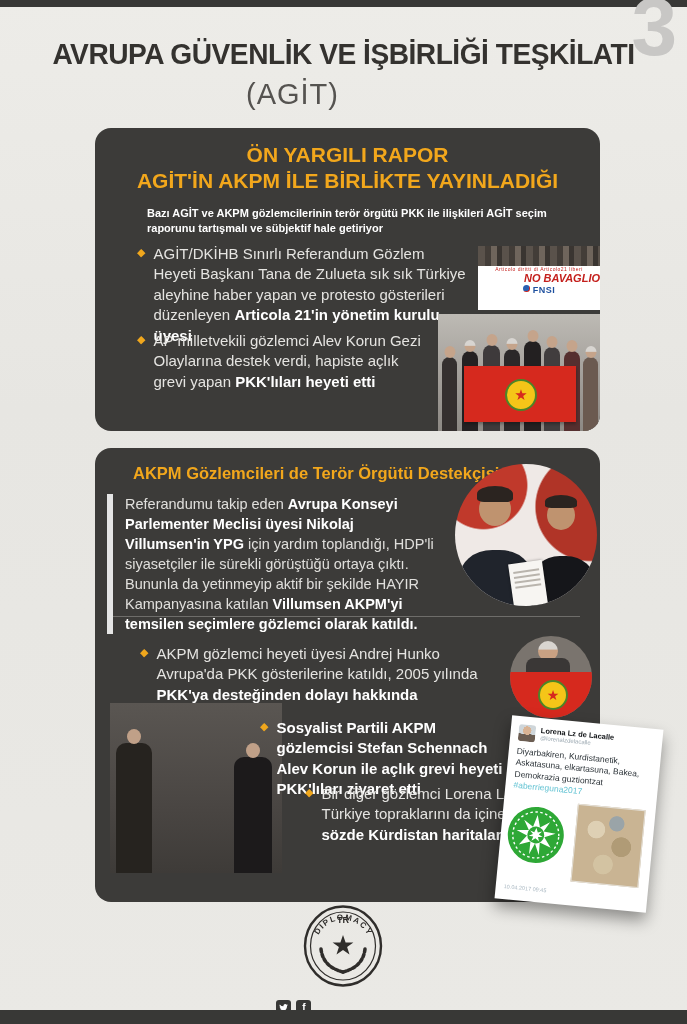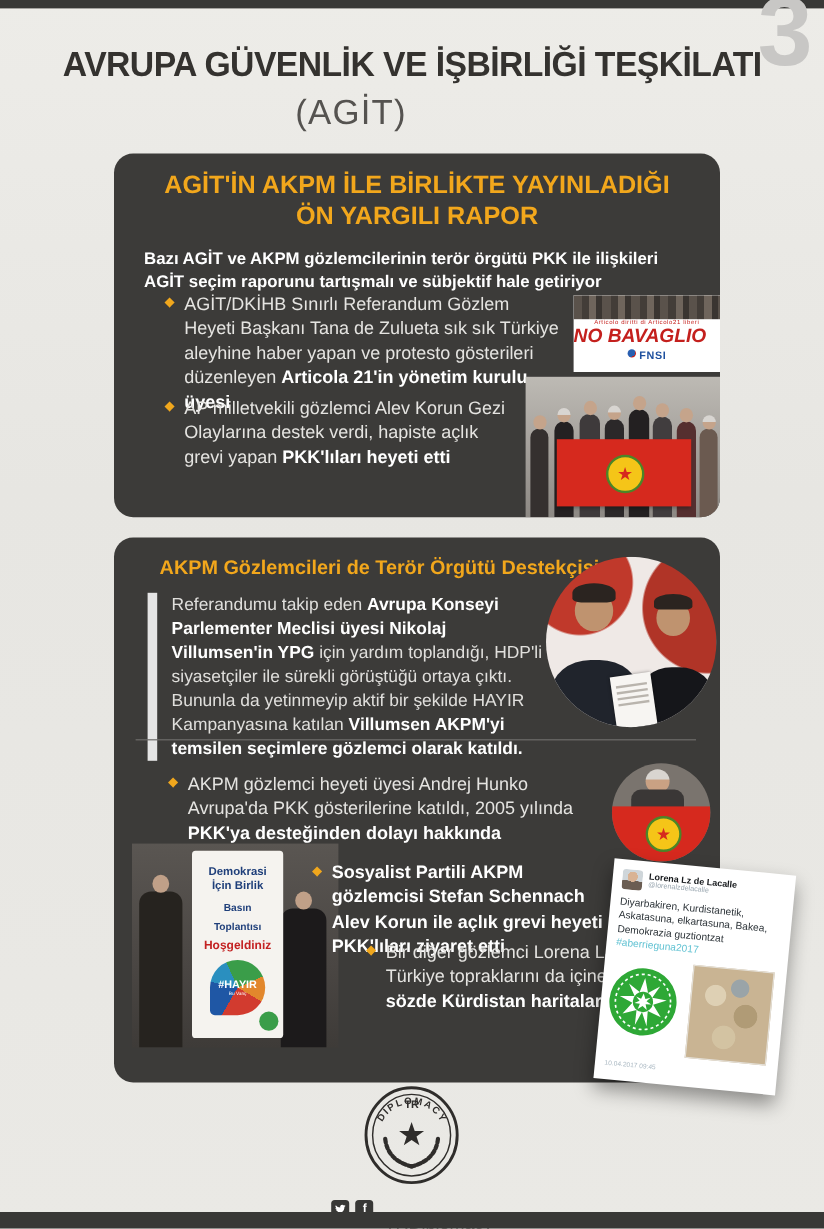--- a/index.html
+++ b/index.html
@@ -12,48 +12,48 @@
   .page-num{position:absolute;top:-14px;right:10px;font-size:82px;font-weight:700;color:#c8c7c5;line-height:1;}
   .main-title{position:absolute;top:38px;left:0;width:687px;text-align:center;
               font-size:29px;font-weight:700;color:#34322f;letter-spacing:-0.5px;transform:scaleX(.97);}
   .main-sub{position:absolute;top:78px;left:0;width:585px;text-align:center;
             font-size:29px;font-weight:400;color:#555350;letter-spacing:1px;}
   .panel{position:absolute;left:95px;width:505px;background:#3c3b39;border-radius:16px;}
   .p1{top:128px;height:303px;overflow:hidden;}
   .p2{top:448px;height:454px;}
   .p1-title{position:absolute;top:14px;left:0;width:100%;text-align:center;
             font-size:21px;font-weight:700;color:#f2a71c;line-height:1.22;}
-  .p1-intro{position:absolute;top:78px;left:25px;width:440px;
-            font-size:14px;font-weight:700;color:#ffffff;line-height:1.35;}
+  .p1-intro{position:absolute;top:78px;left:52px;width:440px;
+            font-size:11px;font-weight:700;color:#ffffff;line-height:1.35;}
   .bullet{position:absolute;display:flex;gap:8px;}
   .diamond{color:#f0a71d;font-size:11px;line-height:1.6;flex:0 0 auto;}
   .btext{margin:0;font-size:15px;color:#e5e4e1;line-height:1.36;}
   .btext b{color:#ffffff;}
   
   .photoA{position:absolute;left:383px;top:118px;width:122px;height:64px;background:#fff;overflow:hidden;}
   .photoA .crowd{height:20px;background:repeating-linear-gradient(90deg,#5a524b 0 7px,#433d38 7px 13px,#6f655c 13px 19px,#3a3531 19px 24px);}
   .photoA .tinyline{font-size:5px;color:#c4201d;text-align:center;letter-spacing:.5px;white-space:nowrap;overflow:hidden;}
-  .photoA .bavaglio{font-size:16px;font-weight:700;font-style:italic;color:#c4201d;text-align:left;line-height:1.1;}
+  .photoA .bavaglio{font-size:11px;font-weight:700;font-style:italic;color:#c4201d;text-align:right;line-height:1.1;}
   .photoA .fnsi-row{display:flex;align-items:flex-start;justify-content:center;gap:3px;margin-top:1px;}
   .photoA .fnsi-logo{width:7px;height:7px;border-radius:50%;background:radial-gradient(circle at 35% 35%,#2a5fb0 60%,#c4201d 62%);}
   .photoA .fnsi{font-size:9px;font-weight:700;color:#1d4f9e;letter-spacing:.5px;}
   
   .photoB{position:absolute;left:343px;top:186px;width:162px;height:117px;overflow:hidden;
           background:linear-gradient(180deg,#bdbab4 0%,#a29e99 55%,#8d8984 100%);}
   .person{position:absolute;bottom:0;border-radius:8px 8px 0 0;}
   .person::before{content:"";position:absolute;top:-11px;left:50%;transform:translateX(-50%);
                   width:11px;height:12px;border-radius:50%;background:#c5a48b;}
   .person.gray::before{background:linear-gradient(180deg,#d8d5d1 45%,#c5a48b 50%);}
   .flagB{position:absolute;left:26px;top:52px;width:112px;height:56px;background:#d6291e;
          box-shadow:0 2px 3px rgba(0,0,0,.3);}
   .disc{position:absolute;border-radius:50%;background:#f5c518;border:2px solid #4c8528;
         display:flex;align-items:center;justify-content:center;color:#d6291e;}
   
   .p2-title{position:absolute;top:16px;left:38px;font-size:16.5px;font-weight:700;color:#f2a71c;}
-  .p2-para{position:absolute;top:46px;left:28px;width:312px;border-left:8px solid #e5e5e5;
+  .p2-para{position:absolute;top:46px;left:12px;width:312px;border-left:6px solid #e5e5e5;
            padding-left:12px;font-size:14.5px;color:#e0dfdc;line-height:1.38;}
   .p2-para b{color:#ffffff;}
   .circle-photo{position:absolute;border-radius:50%;overflow:hidden;}
   .cp-men{left:360px;top:16px;width:142px;height:142px;
           background:radial-gradient(circle at 20% 15%,#c0392b 0 26%,transparent 27%),
                      radial-gradient(circle at 95% 30%,#b03427 0 32%,transparent 33%),
                      #efe9e6;}
   .cp-men .man{position:absolute;bottom:-6px;border-radius:45% 45% 0 0;}
   .cp-men .head{position:absolute;border-radius:50%;background:#bf936f;}
   .cp-men .hair{position:absolute;border-radius:50% 50% 20% 20%;background:#2b2420;}
@@ -114,22 +114,22 @@
 <body>
 
 <div class="page">
   <div class="strip strip-top"></div>
   <div class="page-num">3</div>
   <div class="main-title">AVRUPA GÜVENLİK VE İŞBİRLİĞİ TEŞKİLATI</div>
   <div class="main-sub">(AGİT)</div>
 
   <div class="panel p1">
     <div class="p1-title">
+      <div>ÖN YARGILI RAPOR</div>
       <div>AGİT'İN AKPM İLE BİRLİKTE YAYINLADIĞI</div>
-      <div>ÖN YARGILI RAPOR</div>
     </div>
     <div class="p1-intro">Bazı AGİT ve AKPM gözlemcilerinin terör örgütü PKK ile ilişkileri AGİT seçim raporunu tartışmalı ve sübjektif hale getiriyor</div>
 
     <div class="bullet" style="left:42px;top:116px;width:330px;">
       <span class="diamond">◆</span>
       <p class="btext"><span>AGİT/DKİHB Sınırlı Referandum Gözlem Heyeti Başkanı Tana de Zulueta sık sık Türkiye aleyhine haber yapan ve protesto gösterileri düzenleyen </span><b>Articola 21'in yönetim kurulu üyesi</b></p>
     </div>
     <div class="bullet" style="left:42px;top:203px;width:288px;">
       <span class="diamond">◆</span>
       <p class="btext"><span>AP milletvekili gözlemci Alev Korun Gezi Olaylarına destek verdi, hapiste açlık grevi yapan </span><b>PKK'lıları heyeti etti</b></p>
@@ -192,32 +192,20 @@
       <div class="fig-head"></div>
       <div class="fig-body"></div>
       <div class="flag">
         <span class="disc" style="left:28px;top:8px;width:26px;height:26px;font-size:14px;">★</span>
       </div>
     </div>
 
     <div class="photoC">
       <div class="fig" style="left:6px;bottom:0;width:36px;height:130px;background:#26231f;"></div>
       <div class="fig" style="left:124px;bottom:0;width:38px;height:116px;background:#1c1a1b;"></div>
-      <div class="rollup">
-        <div class="l-blue">Demokrasi</div>
-        <div class="l-blue">İçin Birlik</div>
-        <div class="l-blue2">Basın</div>
-        <div class="l-blue2">Toplantısı</div>
-        <div class="l-red">Hoşgeldiniz</div>
-        <div class="hayir-bubble">
-          <span class="tag">#HAYIR</span>
-          <span class="sub">Bu Vanç</span>
-        </div>
-        <div class="balloon"></div>
-      </div>
     </div>
 
     <div class="bullet" style="left:165px;top:270px;width:252px;">
       <span class="diamond">◆</span>
       <p class="btext"><span></span><b>Sosyalist Partili AKPM gözlemcisi Stefan Schennach Alev Korun ile açlık grevi heyeti PKK'lıları ziyaret etti</b></p>
     </div>
 
     <div class="bullet" style="left:210px;top:336px;width:266px;">
       <span class="diamond">◆</span>
       <p class="btext"><span>Bir diğer gözlemci Lorena Lacelle Türkiye topraklarını da içine alan </span><b>sözde Kürdistan haritaları paylaştı</b></p>

